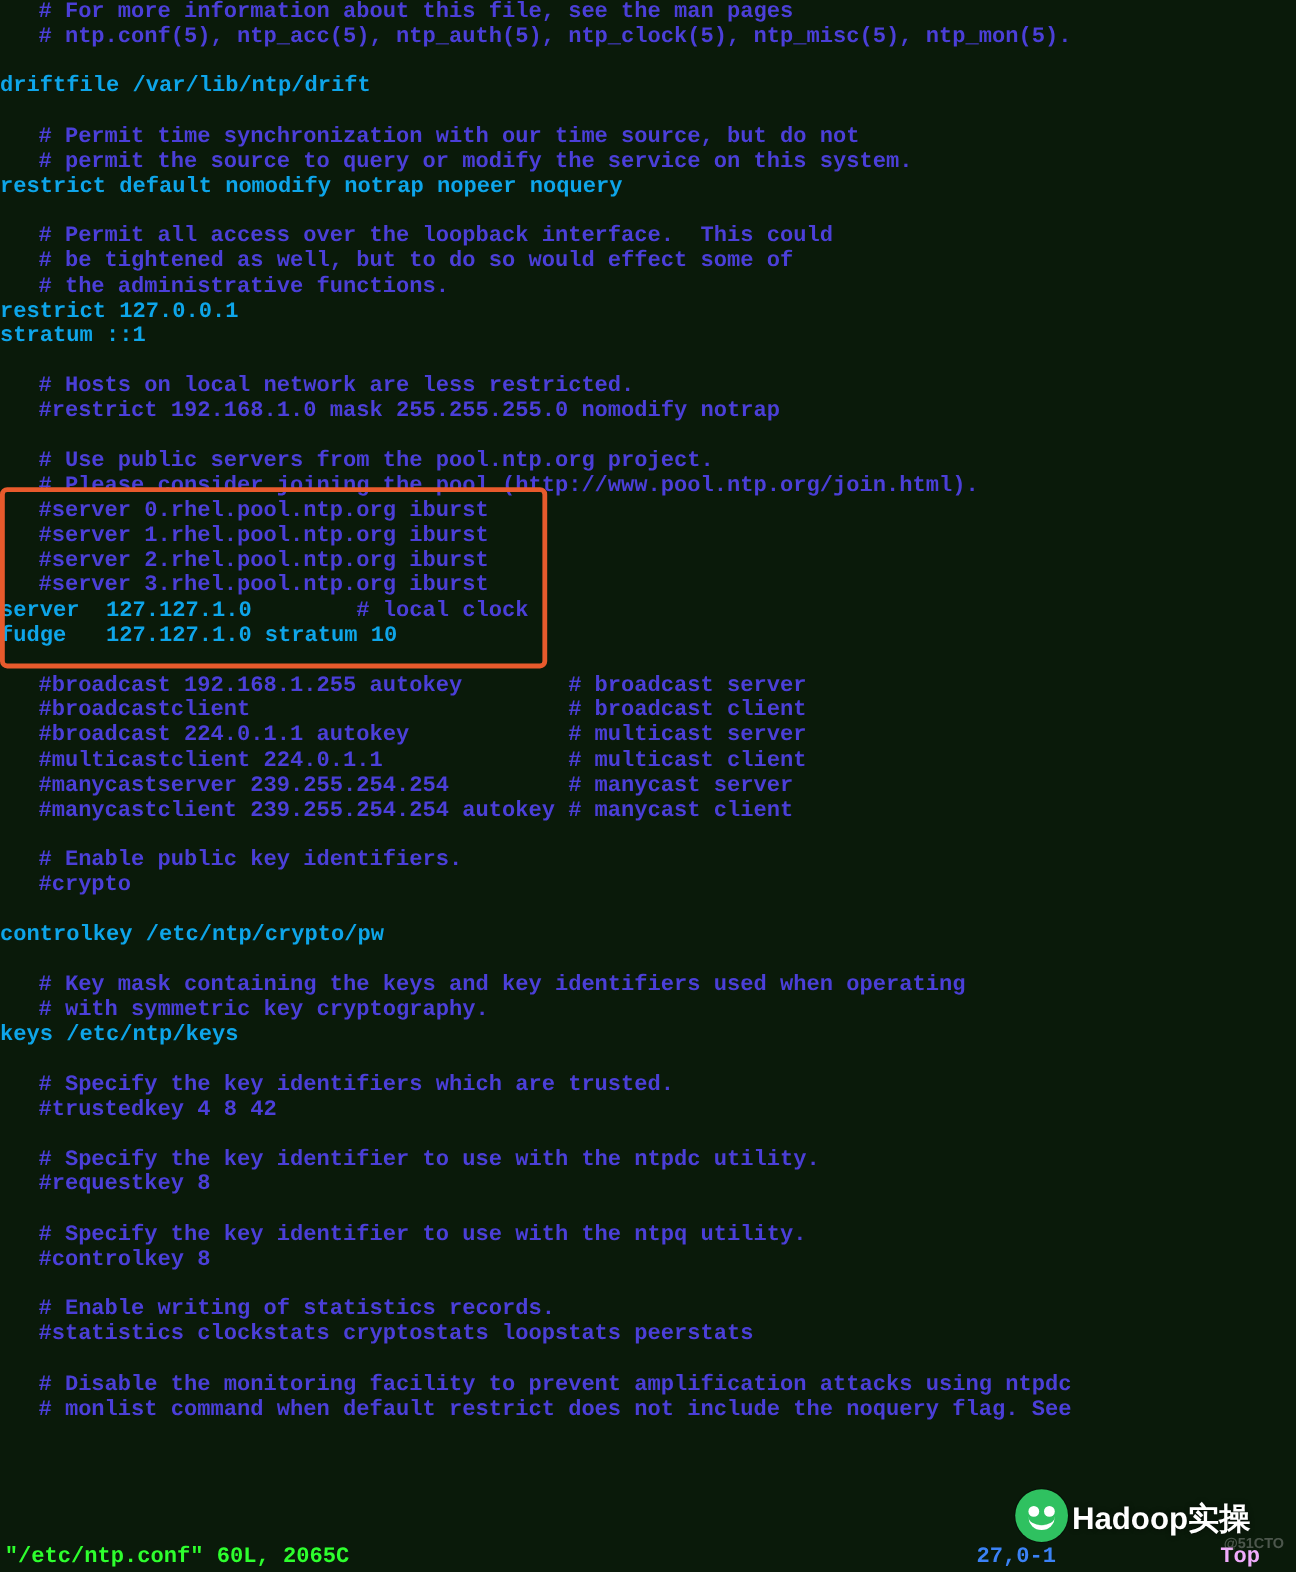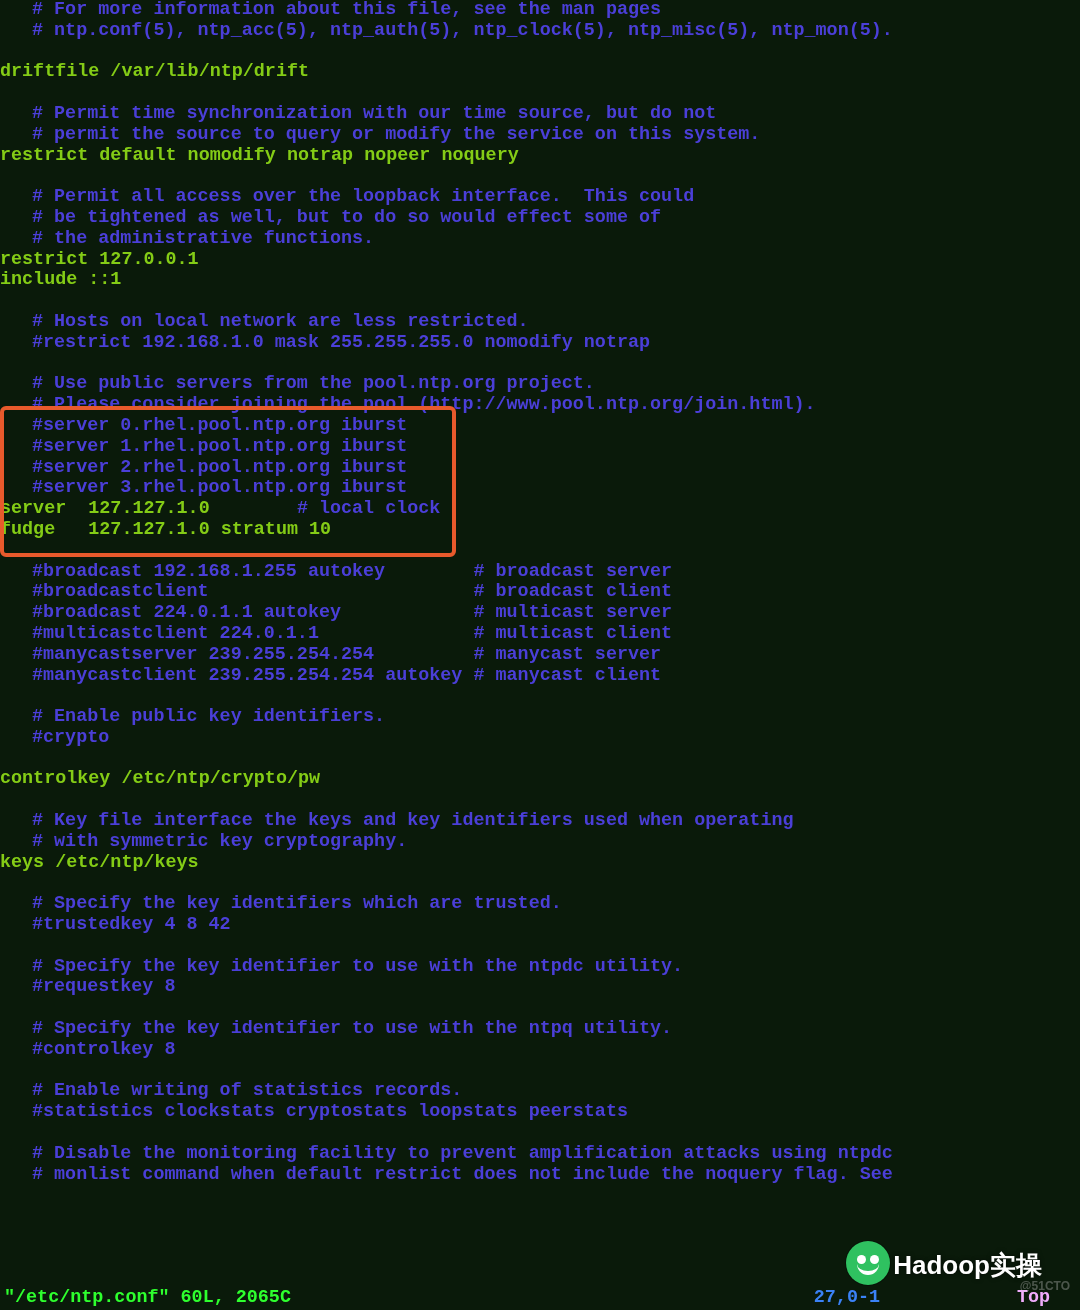--- a/index.html
+++ b/index.html
@@ -21,21 +21,21 @@
     left: 0; top: 0; right: 0; bottom: 0;
     padding: 0;
   }
   pre {
     margin: 0;
     padding: 0;
     white-space: pre;
     font-family: inherit;
   }
   .c { color: #4b3fd8; padding-left: 32px; }        
-  .g { color: #84cc16; text-align: center; }        
+  .g { color: #0ea5e9; text-align: center; }        
   .highlight-box {
     position: absolute;
     border: 4px solid #e85a2c;
     border-radius: 6px;
     pointer-events: none;
   }
   .statusbar {
     position: absolute;
     left: 0; right: 0; bottom: 0;
     height: 23px;
@@ -99,21 +99,21 @@
 <span class="g">driftfile /var/lib/ntp/drift</span>
 <span class="g"></span>
 <span class="c"># Permit time synchronization with our time source, but do not</span>
 <span class="c"># permit the source to query or modify the service on this system.</span>
 <span class="g">restrict default nomodify notrap nopeer noquery</span>
 <span class="g"></span>
 <span class="c"># Permit all access over the loopback interface.  This could</span>
 <span class="c"># be tightened as well, but to do so would effect some of</span>
 <span class="c"># the administrative functions.</span>
 <span class="g">restrict 127.0.0.1</span>
-<span class="g">include ::1</span>
+<span class="g">stratum ::1</span>
 <span class="g"></span>
 <span class="c"># Hosts on local network are less restricted.</span>
 <span class="c">#restrict 192.168.1.0 mask 255.255.255.0 nomodify notrap</span>
 <span class="g"></span>
 <span class="c"># Use public servers from the pool.ntp.org project.</span>
 <span class="c"># Please consider joining the pool (http://www.pool.ntp.org/join.html).</span>
 <span class="c">#server 0.rhel.pool.ntp.org iburst</span>
 <span class="c">#server 1.rhel.pool.ntp.org iburst</span>
 <span class="c">#server 2.rhel.pool.ntp.org iburst</span>
 <span class="c">#server 3.rhel.pool.ntp.org iburst</span>
@@ -125,21 +125,21 @@
 <span class="c">#broadcast 224.0.1.1 autokey            # multicast server</span>
 <span class="c">#multicastclient 224.0.1.1              # multicast client</span>
 <span class="c">#manycastserver 239.255.254.254         # manycast server</span>
 <span class="c">#manycastclient 239.255.254.254 autokey # manycast client</span>
 <span class="g"></span>
 <span class="c"># Enable public key identifiers.</span>
 <span class="c">#crypto</span>
 <span class="g"></span>
 <span class="g">controlkey /etc/ntp/crypto/pw</span>
 <span class="g"></span>
-<span class="c"># Key file interface the keys and key identifiers used when operating</span>
+<span class="c"># Key mask containing the keys and key identifiers used when operating</span>
 <span class="c"># with symmetric key cryptography.</span>
 <span class="g">keys /etc/ntp/keys</span>
 <span class="g"></span>
 <span class="c"># Specify the key identifiers which are trusted.</span>
 <span class="c">#trustedkey 4 8 42</span>
 <span class="g"></span>
 <span class="c"># Specify the key identifier to use with the ntpdc utility.</span>
 <span class="c">#requestkey 8</span>
 <span class="g"></span>
 <span class="c"># Specify the key identifier to use with the ntpq utility.</span>

